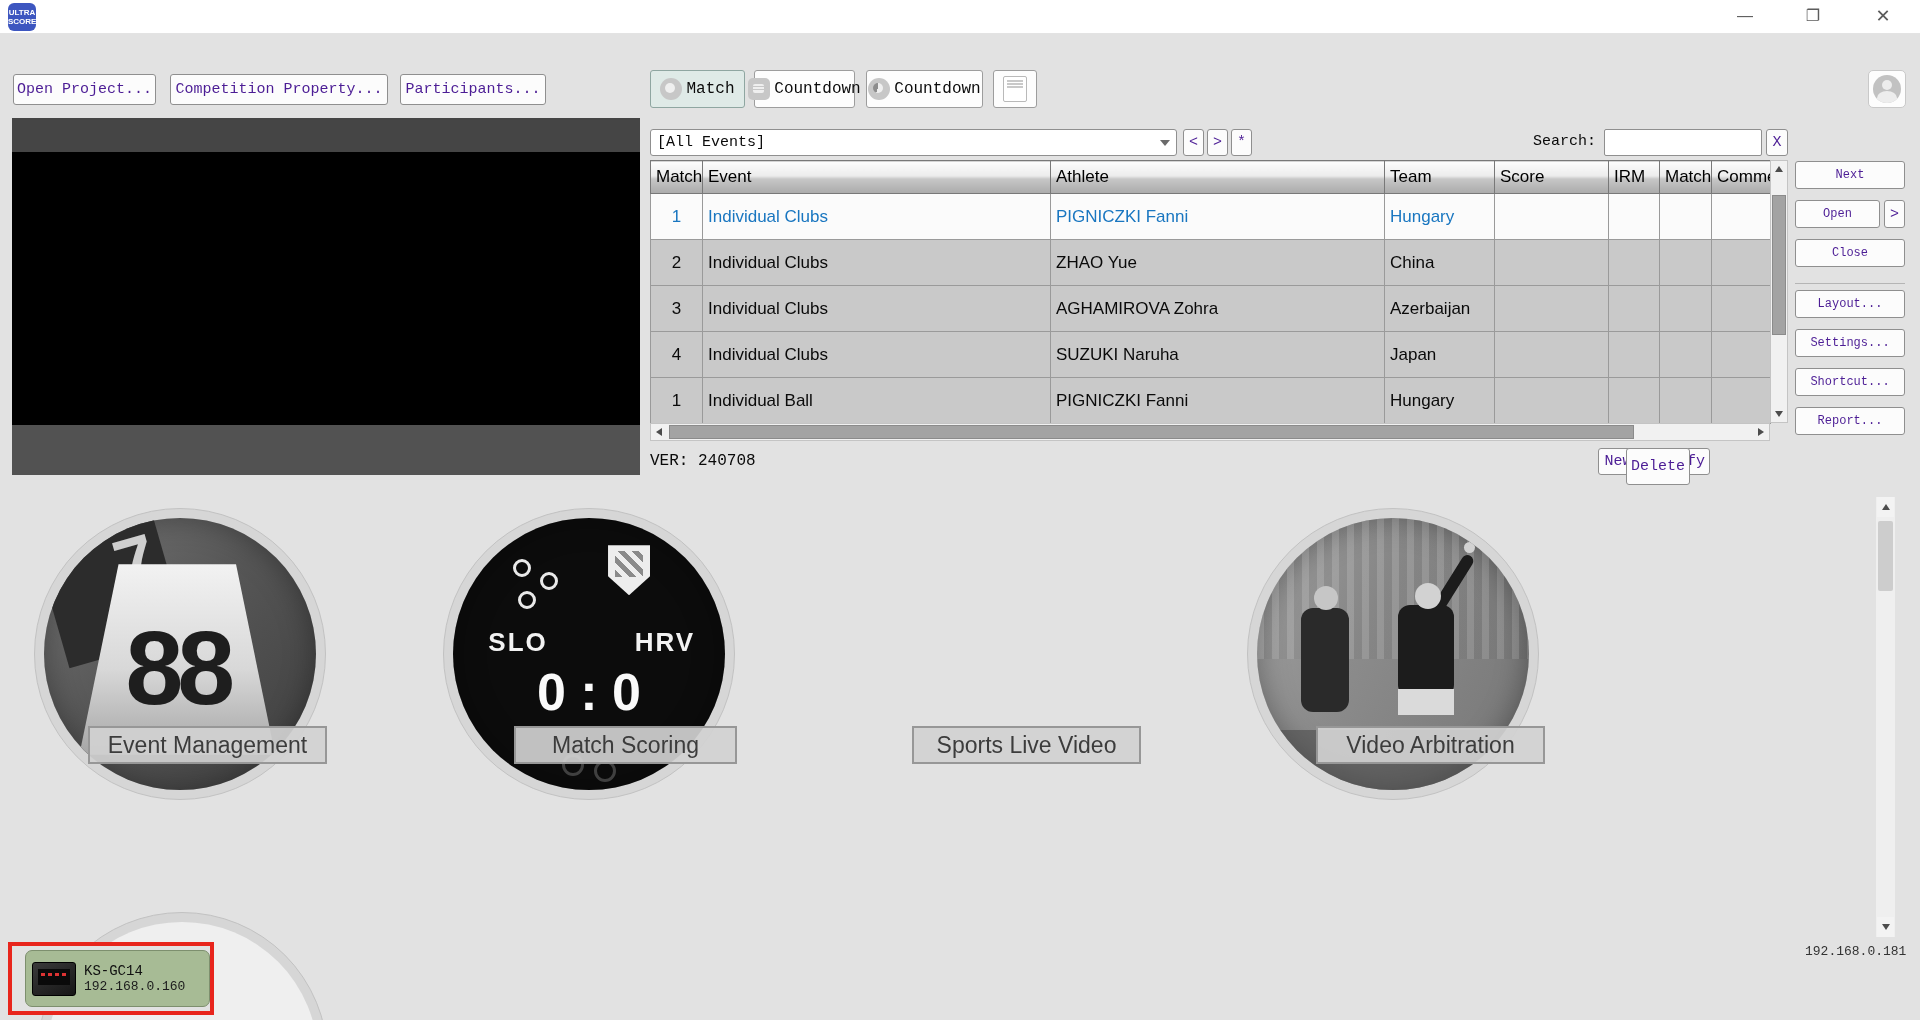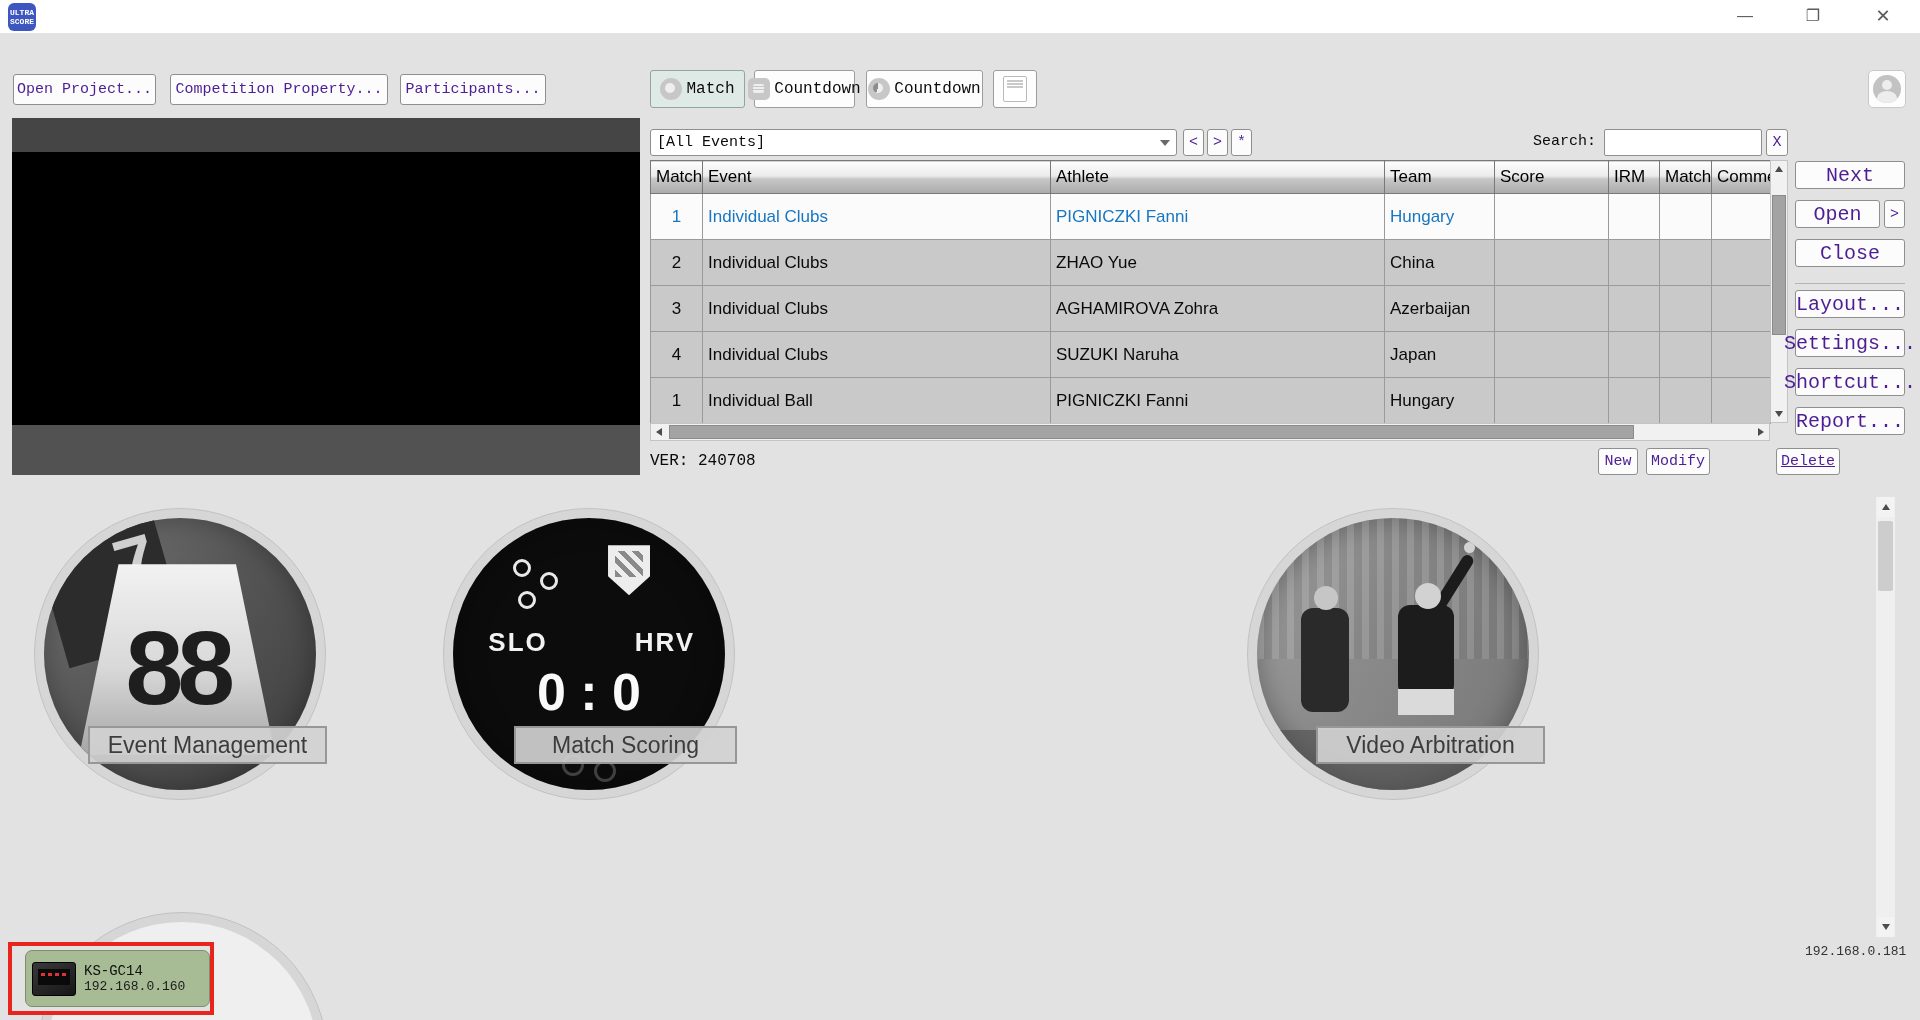--- a/index.html
+++ b/index.html
@@ -2,21 +2,21 @@
 <html><head>
 <meta charset="utf-8">
 <style>
   * { margin:0; padding:0; box-sizing:border-box; }
   html,body { width:1920px; height:1020px; overflow:hidden; background:#e2e2e2; }
   .sans { font-family:"Liberation Sans","DejaVu Sans",sans-serif; }
   .screen { position:relative; width:1920px; height:1020px; background:#e2e2e2; font-family:"Liberation Sans","DejaVu Sans",sans-serif; }
 
   
   .titlebar { position:absolute; left:0; top:0; width:1920px; height:34px; background:#ffffff; border-bottom:1px solid #e3e3e3; }
-  .app-icon { position:absolute; left:8px; top:3px; width:28px; height:28px; background:#3d56c0; border-radius:6px; color:#fff; font-size:8px; font-weight:bold; text-align:center; line-height:1.15; padding-top:5px; font-family:Liberation Mono, monospace; }
+  .app-icon { position:absolute; left:8px; top:3px; width:28px; height:28px; background:#3d56c0; border-radius:6px; color:#fff; font-size:8px; font-weight:bold; text-align:center; line-height:1.15; padding-top:5px; font-family:Liberation Sans, sans-serif; }
   .win-title { position:absolute; left:44px; top:0; height:34px; line-height:34px; color:#9a9a9a; font-size:18px; white-space:nowrap; }
   .win-btn { position:absolute; top:0; width:46px; height:34px; text-align:center; line-height:32px; color:#5c5c5c; font-size:16px; }
   .wb-min { left:1722px; } .wb-max { left:1790px; } .wb-close { left:1860px; font-size:18px; }
 
   
   .menubar { position:absolute; left:0; top:34px; width:1920px; height:28px; background:#d5d5d5; font-size:18px; color:#0a0a0a; }
   .menu-item { display:inline-block; padding:2px 9px; line-height:24px; }
 
   
   .btn { position:absolute; background:#fcfcfc; border:1px solid #8f8f8f; border-radius:3px; color:#4c1d95; font-family:"Liberation Mono","DejaVu Sans Mono",monospace; font-size:15px; text-align:center; display:flex; align-items:center; justify-content:center; white-space:nowrap; }
@@ -72,24 +72,24 @@
   .tri-down { width:0;height:0;border-left:4px solid transparent;border-right:4px solid transparent;border-top:6px solid #4c4c4c; }
   .tri-left { width:0;height:0;border-top:4px solid transparent;border-bottom:4px solid transparent;border-right:6px solid #4c4c4c; }
   .tri-right { width:0;height:0;border-top:4px solid transparent;border-bottom:4px solid transparent;border-left:6px solid #4c4c4c; }
   .v-thumb { position:absolute; left:1px; top:34px; width:14px; height:140px; background:#a3a3a3; border:1px solid #8b8b8b; }
   .h-thumb { position:absolute; left:18px; top:1px; width:965px; height:14px; background:#a3a3a3; border:1px solid #8b8b8b; }
 
   
   .ver-label { position:absolute; left:650px; top:452px; font-family:"Liberation Mono","DejaVu Sans Mono",monospace; font-size:16px; color:#0a0a0a; }
   .b-new { left:1598px; top:448px; width:40px; height:27px; }
   .b-modify { left:1646px; top:448px; width:64px; height:27px; }
-  .b-delete { left:1776px; top:448px; width:64px; height:27px;text-decoration:underline; }
-
-  
-  .r-btn { left:1795px; width:110px; height:28px; font-size:20px; }
+  .b-delete { left:1626px; top:448px; width:64px; height:37px; }
+
+  
+  .r-btn { left:1795px; width:110px; height:28px; font-size:12px; }
   .b-next { top:161px; }
   .b-open { top:200px; width:85px; }
   .b-open-more { left:1884px; top:200px; width:21px; height:28px; font-size:15px; }
   .b-close { top:239px; }
   .r-divider { position:absolute; left:1795px; top:283px; width:110px; height:1px; background:#b5b5b5; }
   .b-layout { top:290px; }
   .b-settings { top:329px; }
   .b-shortcut { top:368px; }
   .b-report { top:407px; }
 
@@ -352,20 +352,21 @@
       <span class="p2-crest"></span>
       <span class="p2-team p2-home">SLO</span>
       <span class="p2-team p2-away">HRV</span>
       <div class="p2-score">0 : 0</div>
       <span class="p2-fring fr-a"></span>
       <span class="p2-fring fr-b"></span>
     </div>
   </div>
   <div class="module-label lab2">Match Scoring</div>
 
+  <div class="module-label lab3">Sports Live Video</div>
 
   <div class="module m4">
     <div class="photo p4">
       <div class="p4-crowd"></div>
       <div class="p4-fig ply-body"></div>
       <div class="p4-fig ply-head"></div>
       <div class="p4-fig ref-arm"></div>
       <div class="p4-fig ref-hand"></div>
       <div class="p4-fig ref-body"></div>
       <div class="p4-fig ref-shorts"></div>

